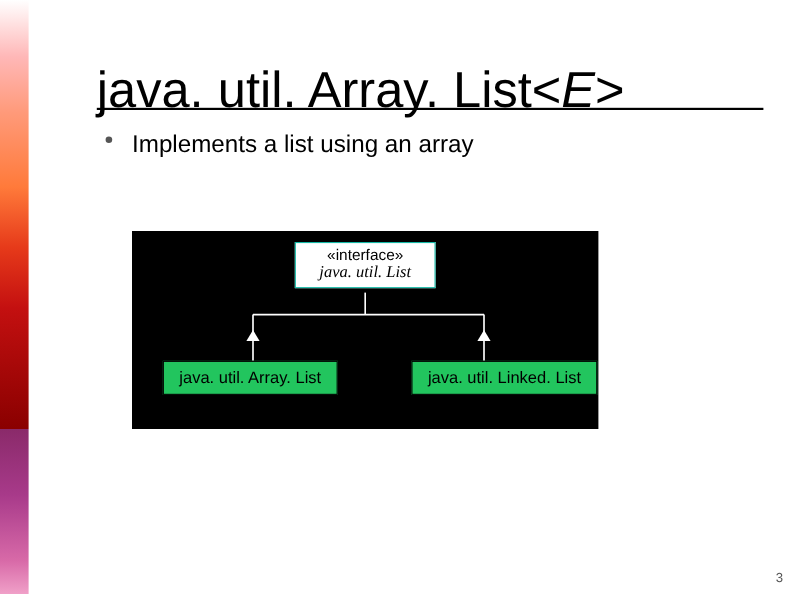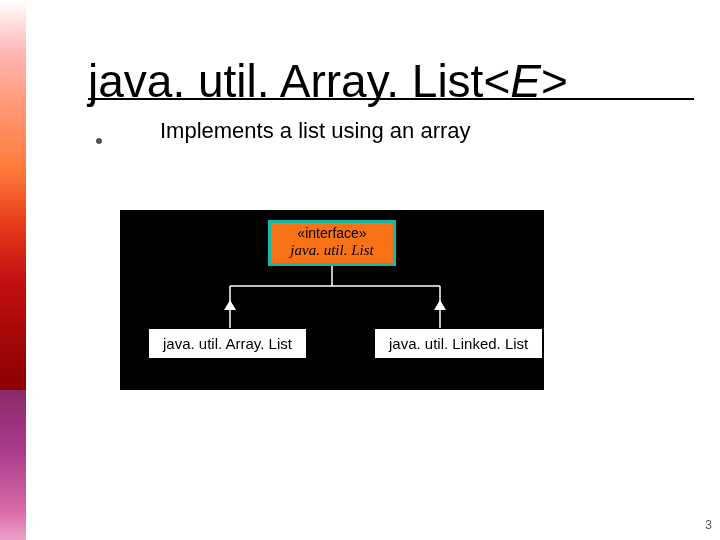--- a/index.html
+++ b/index.html
@@ -49,23 +49,22 @@
     background: #000000;
   }
 
   .bullets {
     position: absolute;
     left: 96px;
     top: 118px;
   }
   .bullet {
     display: flex;
-    align-items: flex-end;
+    align-items: flex-start;
     margin-bottom: 6px;
-    gap: 40px;
   }
   .dot {
     width: 6px;
     height: 6px;
     border-radius: 50%;
     background: #555555;
     margin-right: 18px;
     margin-top: 6px;
     flex-shrink: 0;
   }
@@ -81,40 +80,40 @@
     top: 210px;
     width: 424px;
     height: 180px;
     background: #000000;
   }
   .iface-box {
     position: absolute;
     left: 148px;
     top: 10px;
     width: 128px;
-    background: #f97316;
-    border: 3px solid #14b8a6;
+    background: #ffffff;
+    border: 1px solid #14b8a6;
     text-align: center;
     padding: 2px 6px 4px 6px;
     box-sizing: border-box;
   }
   .stereo {
     font-size: 14px;
     color: #000;
   }
   .iname {
     font-size: 15px;
     font-style: italic;
     color: #000;
     margin-top: 1px;
     font-family: Liberation Serif, serif;
   }
   .class-box {
     position: absolute;
-    background: #ffffff;
+    background: #22c55e;
     border: 1px solid #000;
     font-size: 15px;
     color: #000;
     padding: 6px 14px;
     white-space: nowrap;
   }
   .cb-left  { left: 28px;  top: 118px; }
   .cb-right { left: 254px; top: 118px; }
 
   .pagenum {

